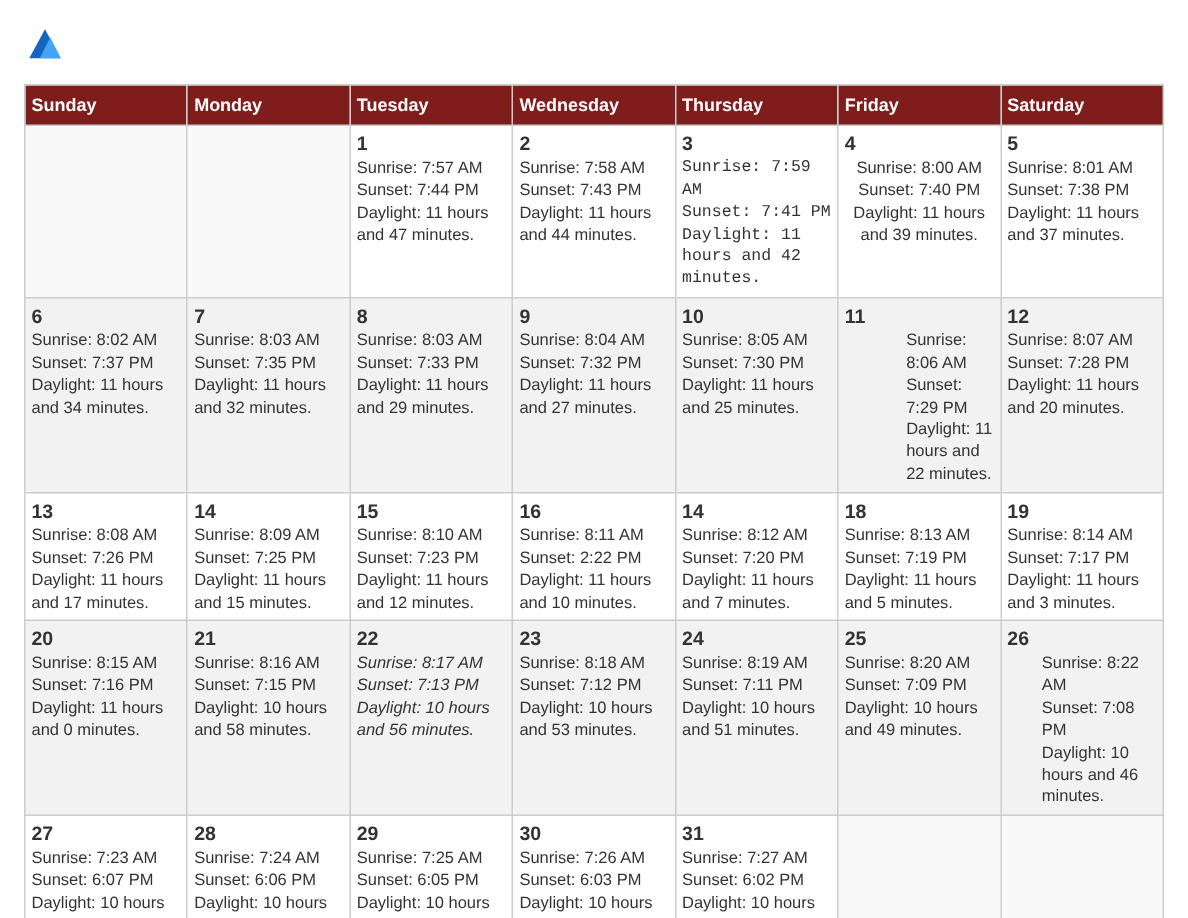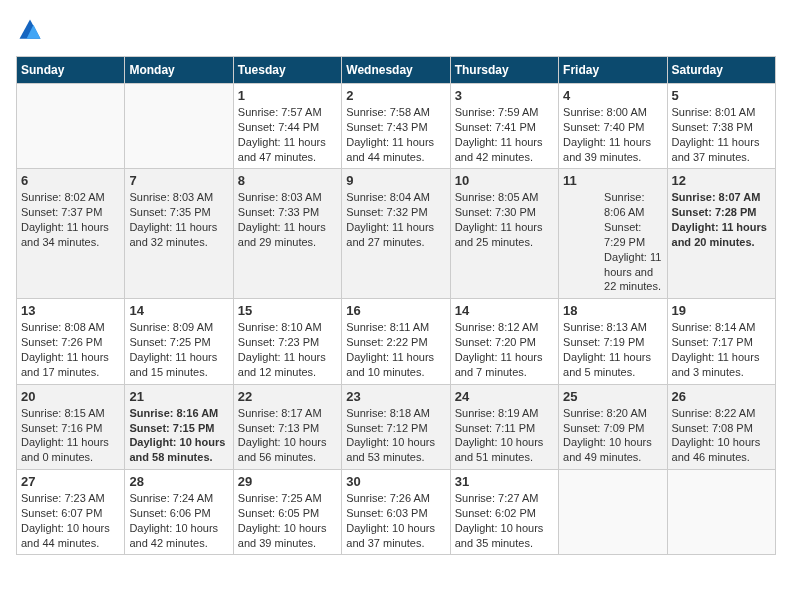--- a/index.html
+++ b/index.html
@@ -43,21 +43,21 @@
     .location {
       font-size: 16px;
       color: #555;
     }
     .calendar {
       width: 100%;
       border-collapse: collapse;
       font-size: 11px;
     }
     .calendar th {
-      background-color: #0c4a6e;
+      background-color: #7f1d1d;
       color: #fff;
       padding: 6px 4px;
       text-align: left;
       font-size: 12px;
       border: 1px solid #ccc;
     }
     .calendar td {
       border: 1px solid #ccc;
       vertical-align: top;
       padding: 4px;
@@ -122,27 +122,27 @@
 Daylight: 11 hours and 47 minutes.</div>
         </td>
         <td>
           <span class="day-num">2</span>
           <div class="cell-content" style="white-space: pre-line;">Sunrise: 7:58 AM
 Sunset: 7:43 PM
 Daylight: 11 hours and 44 minutes.</div>
         </td>
         <td>
           <span class="day-num">3</span>
-          <div class="cell-content" style="white-space: pre-line;">Sunrise: 7:59 AM
+          <div class="cell-content" style="white-space: pre-line; font-family: Liberation Mono, monospace;">Sunrise: 7:59 AM
 Sunset: 7:41 PM
 Daylight: 11 hours and 42 minutes.</div>
         </td>
         <td>
           <span class="day-num">4</span>
-          <div class="cell-content" style="white-space: pre-line;">Sunrise: 8:00 AM
+          <div class="cell-content" style="white-space: pre-line; text-align: center;">Sunrise: 8:00 AM
 Sunset: 7:40 PM
 Daylight: 11 hours and 39 minutes.</div>
         </td>
         <td>
           <span class="day-num">5</span>
           <div class="cell-content" style="white-space: pre-line;">Sunrise: 8:01 AM
 Sunset: 7:38 PM
 Daylight: 11 hours and 37 minutes.</div>
         </td>
       </tr>
@@ -178,21 +178,21 @@
 Daylight: 11 hours and 25 minutes.</div>
         </td>
         <td>
           <span class="day-num">11</span>
           <div class="cell-content" style="white-space: pre-line; margin-left: 41px;">Sunrise: 8:06 AM
 Sunset: 7:29 PM
 Daylight: 11 hours and 22 minutes.</div>
         </td>
         <td>
           <span class="day-num">12</span>
-          <div class="cell-content" style="white-space: pre-line; font-weight: bold;">Sunrise: 8:07 AM
+          <div class="cell-content" style="white-space: pre-line;">Sunrise: 8:07 AM
 Sunset: 7:28 PM
 Daylight: 11 hours and 20 minutes.</div>
         </td>
       </tr>
       <tr>
         <td>
           <span class="day-num">13</span>
           <div class="cell-content" style="white-space: pre-line;">Sunrise: 8:08 AM
 Sunset: 7:26 PM
 Daylight: 11 hours and 17 minutes.</div>
@@ -236,27 +236,27 @@
       </tr>
       <tr class="row-alt">
         <td>
           <span class="day-num">20</span>
           <div class="cell-content" style="white-space: pre-line;">Sunrise: 8:15 AM
 Sunset: 7:16 PM
 Daylight: 11 hours and 0 minutes.</div>
         </td>
         <td>
           <span class="day-num">21</span>
-          <div class="cell-content" style="white-space: pre-line; font-weight: bold;">Sunrise: 8:16 AM
+          <div class="cell-content" style="white-space: pre-line;">Sunrise: 8:16 AM
 Sunset: 7:15 PM
 Daylight: 10 hours and 58 minutes.</div>
         </td>
         <td>
           <span class="day-num">22</span>
-          <div class="cell-content" style="white-space: pre-line;">Sunrise: 8:17 AM
+          <div class="cell-content" style="white-space: pre-line; font-style: italic;">Sunrise: 8:17 AM
 Sunset: 7:13 PM
 Daylight: 10 hours and 56 minutes.</div>
         </td>
         <td>
           <span class="day-num">23</span>
           <div class="cell-content" style="white-space: pre-line;">Sunrise: 8:18 AM
 Sunset: 7:12 PM
 Daylight: 10 hours and 53 minutes.</div>
         </td>
         <td>
@@ -266,21 +266,21 @@
 Daylight: 10 hours and 51 minutes.</div>
         </td>
         <td>
           <span class="day-num">25</span>
           <div class="cell-content" style="white-space: pre-line;">Sunrise: 8:20 AM
 Sunset: 7:09 PM
 Daylight: 10 hours and 49 minutes.</div>
         </td>
         <td>
           <span class="day-num">26</span>
-          <div class="cell-content" style="white-space: pre-line;">Sunrise: 8:22 AM
+          <div class="cell-content" style="white-space: pre-line; margin-left: 23px;">Sunrise: 8:22 AM
 Sunset: 7:08 PM
 Daylight: 10 hours and 46 minutes.</div>
         </td>
       </tr>
       <tr>
         <td>
           <span class="day-num">27</span>
           <div class="cell-content" style="white-space: pre-line;">Sunrise: 7:23 AM
 Sunset: 6:07 PM
 Daylight: 10 hours and 44 minutes.</div>

